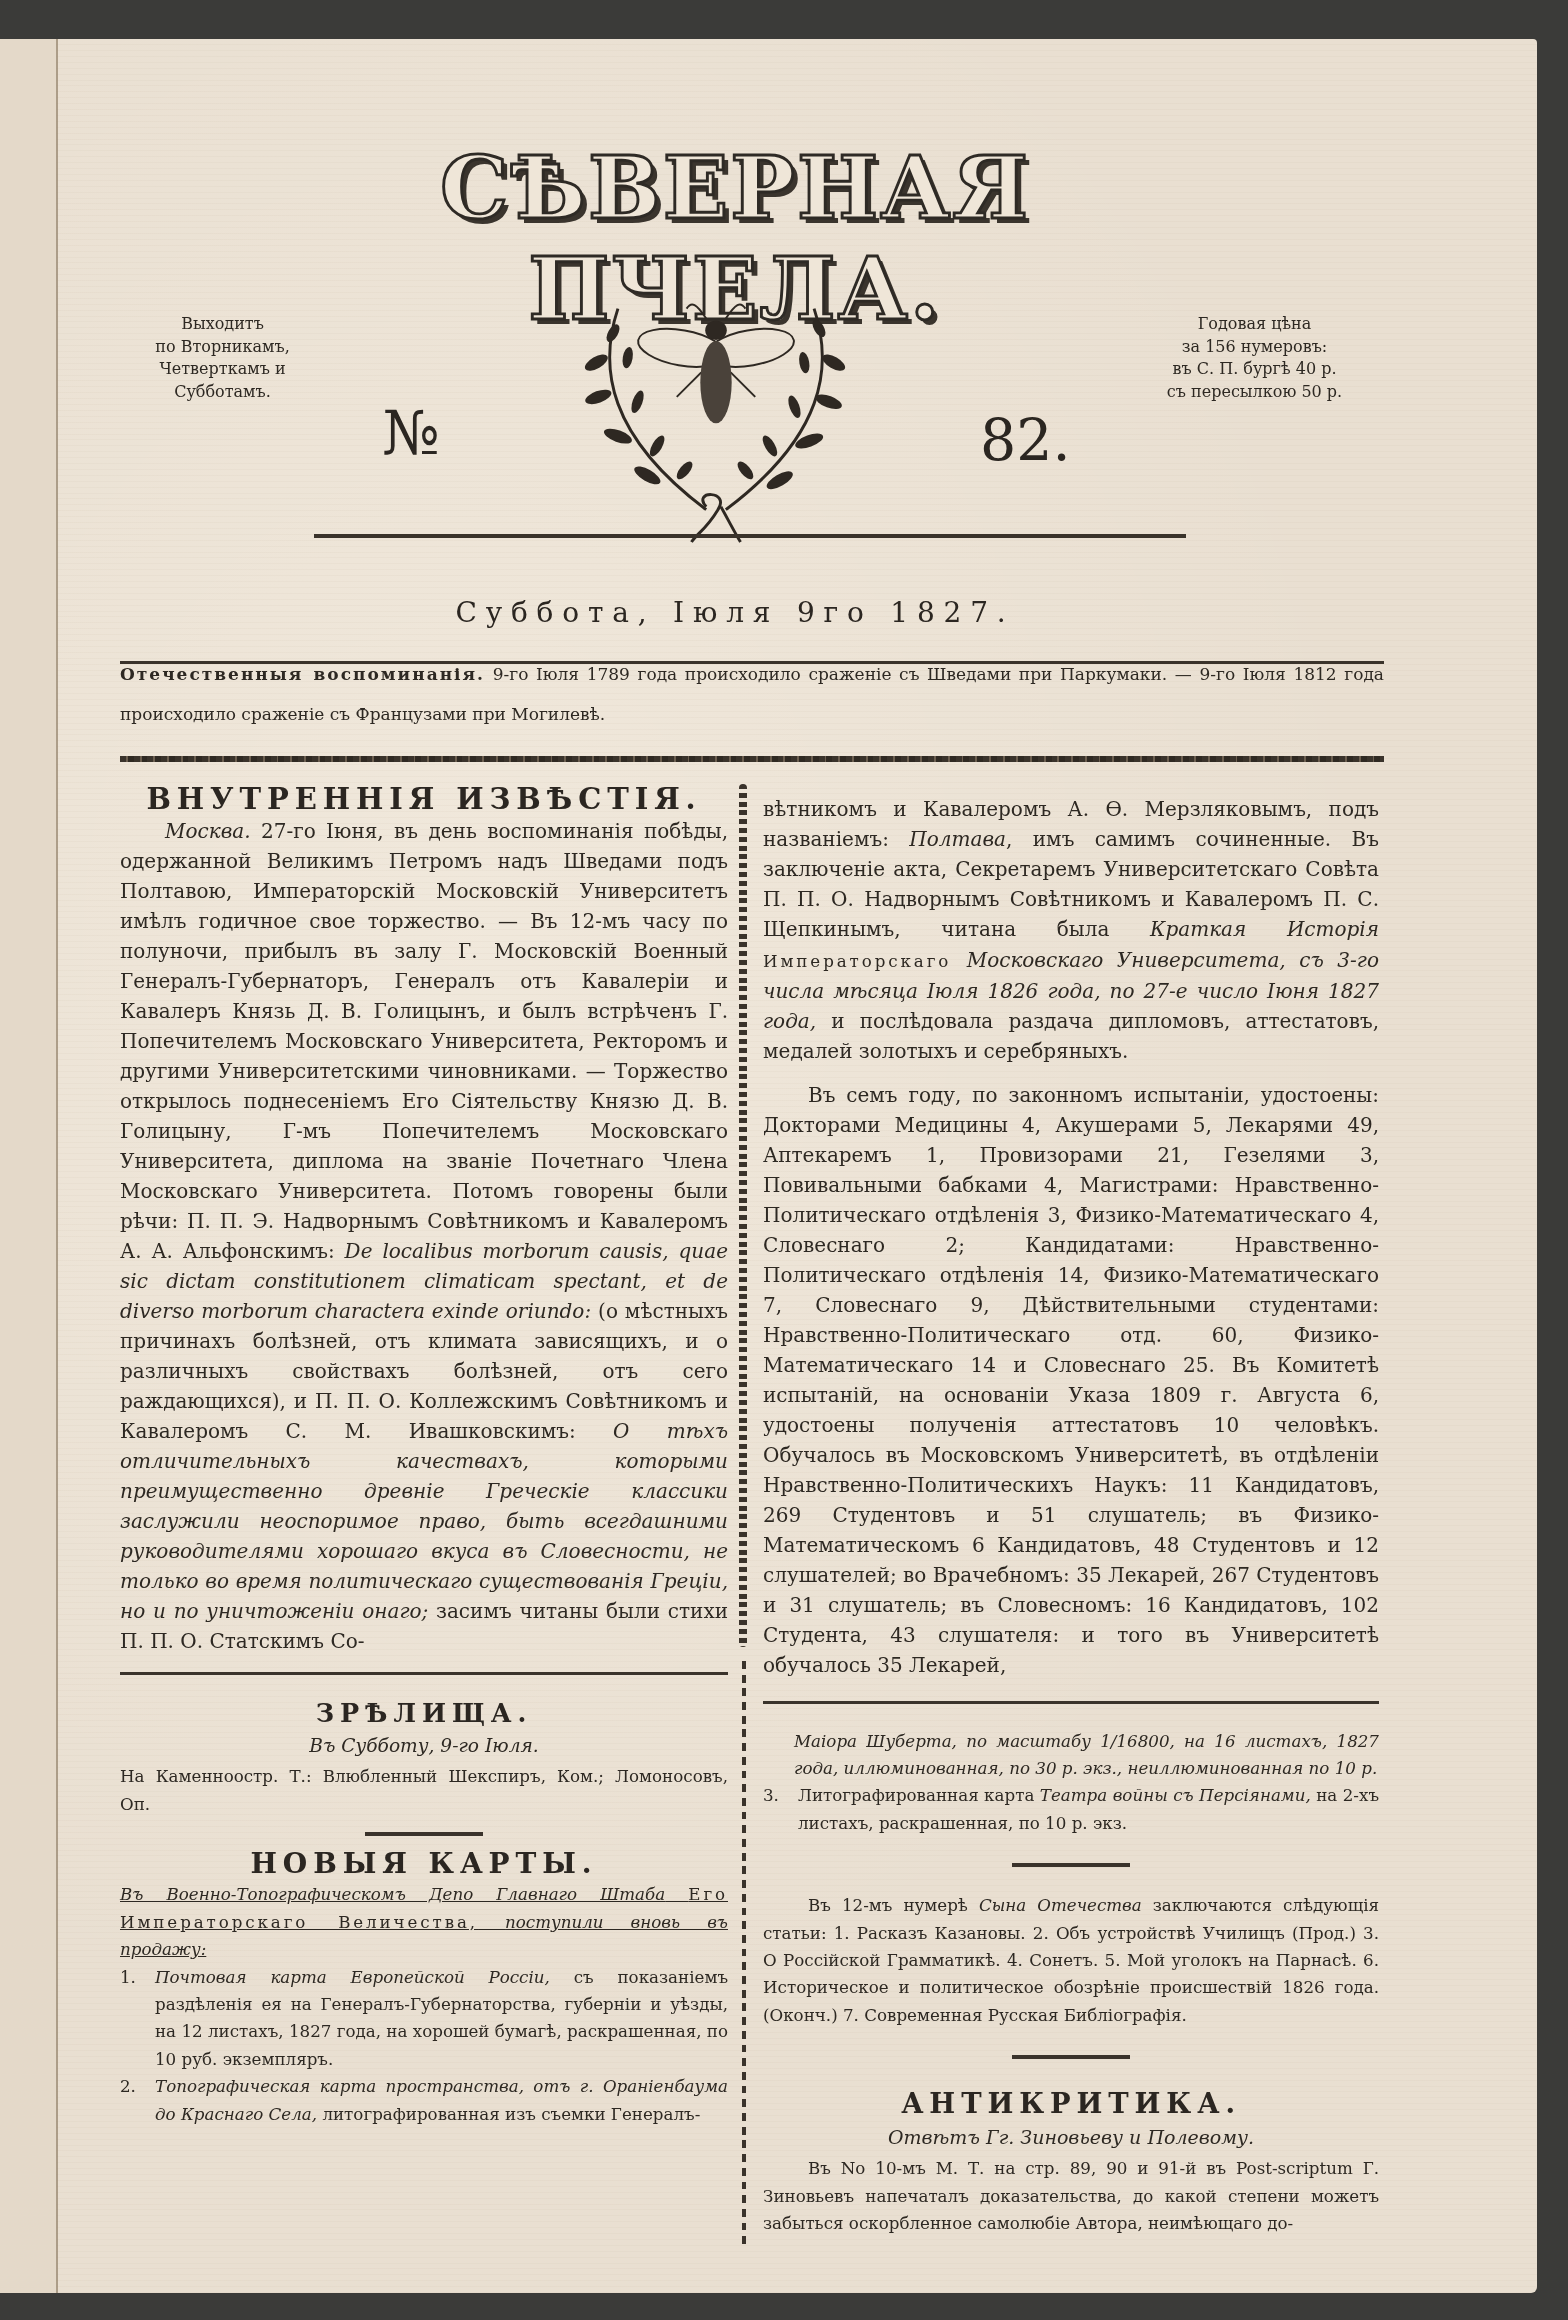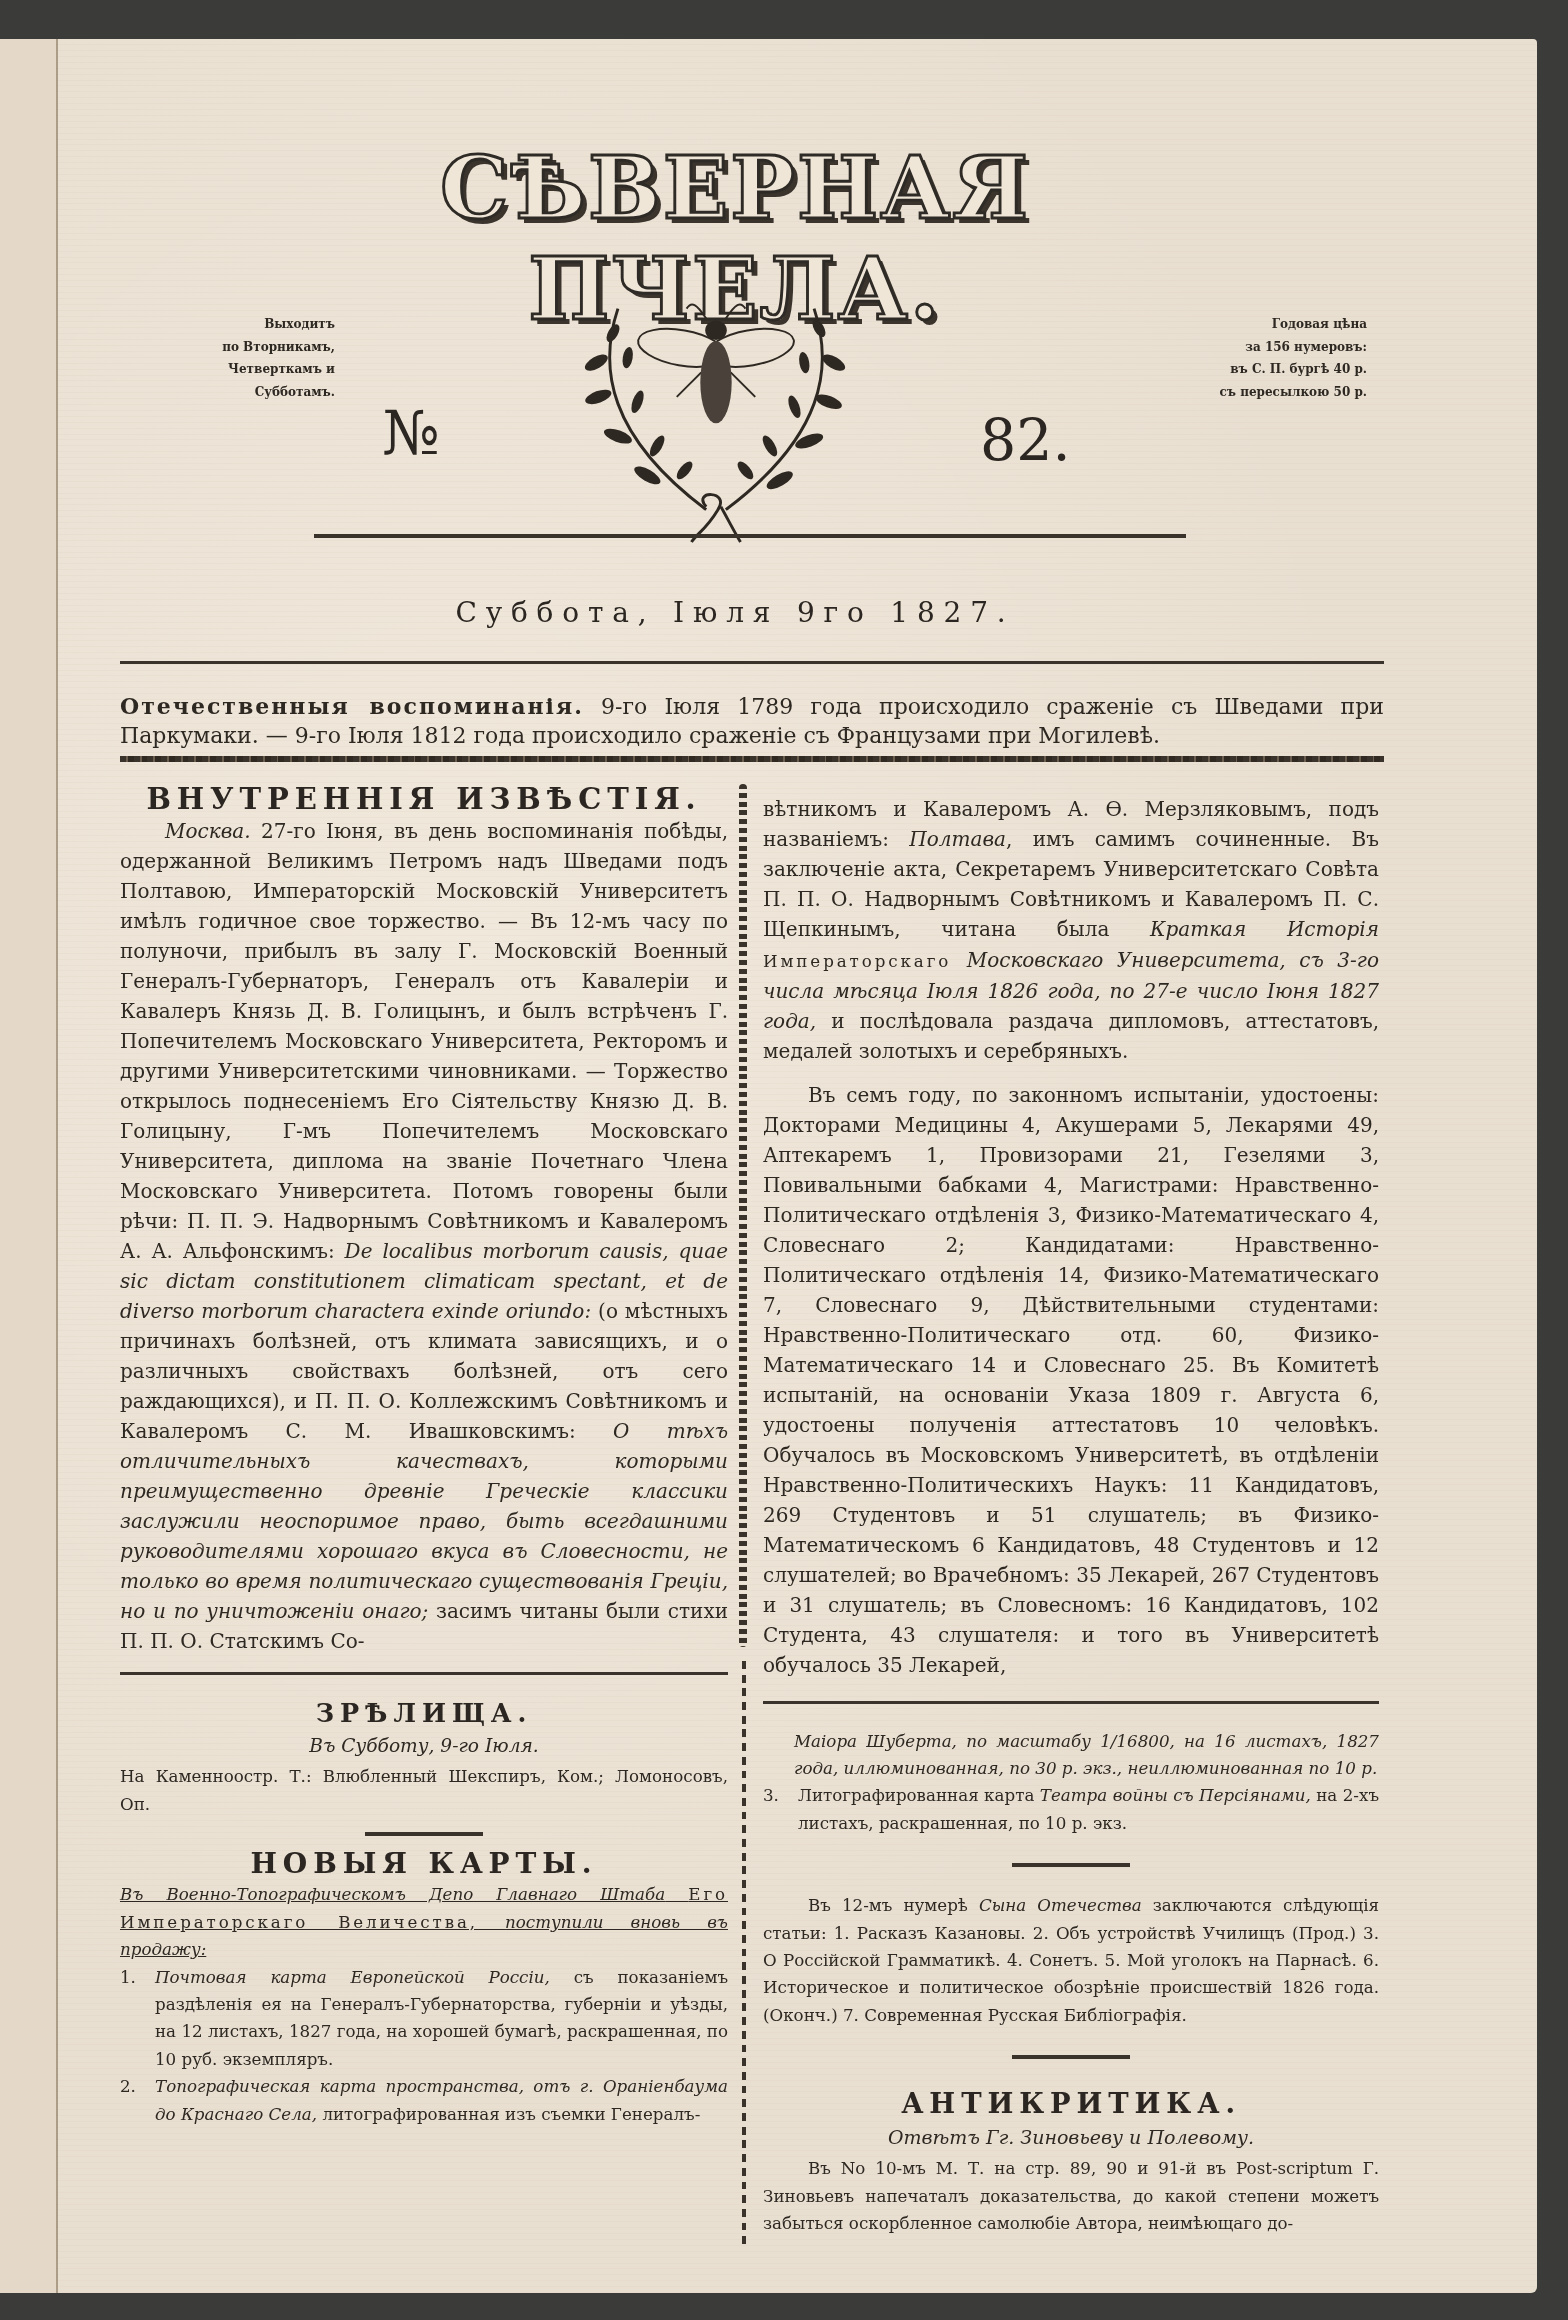--- a/index.html
+++ b/index.html
@@ -22,38 +22,38 @@
   .content { position:absolute; left:0; top:0; width:100%; height:100%; }
 
   .masthead {
     position:absolute; left:245px; top:98px; width:980px; text-align:center;
     font-family:"DejaVu Serif", serif; font-weight:bold; font-size:86px; letter-spacing:2px;
     color:#efe6d8;
     -webkit-text-stroke:2.9px #2e2a25;
     text-shadow:4.9px 4.9px 0 #3a342d;
   }
   .side-note {
-    position:absolute; font-size:12px; line-height:22.5px; font-weight:bold;
-    text-align:right; color:#2d2822;
+    position:absolute; font-size:16px; line-height:22.5px; font-weight:normal;
+    text-align:center; color:#2d2822;
   }
   .side-left { left:110px; top:274px; width:225px; }
   .side-right { left:1142px; top:274px; width:225px; }
   .num-sign { position:absolute; left:382px; top:358px; font-size:61px; color:#2b2621; }
   .num-value { position:absolute; left:980px; top:368px; font-size:57px; color:#2b2621; }
   .emblem { position:absolute; left:559px; top:250px; width:314px; height:255px; }
 
   .rule-thick { position:absolute; height:3.9px; background:#3a332b; }
   .rule-dash { position:absolute; height:5.9px;
     background:repeating-linear-gradient(90deg,#3a332b 0 5.9px,#6b5e4f 5.9px 7.8px,#2f2922 7.8px 13.7px); }
   .date-line {
     position:absolute; left:196px; top:557px; width:1078px; text-align:center;
     font-size:28px; letter-spacing:8.8px; color:#2b2621;
   }
   .memory {
-    position:absolute; left:120px; top:653px; width:1264px; font-size:22px; line-height:29px;
+    position:absolute; left:120px; top:615px; width:1264px; font-size:17px; line-height:40px;
     text-align:justify; color:#2d2822;
   }
   .memory .lead { letter-spacing:2px; font-weight:bold; }
 
   .col-divider {
     position:absolute; left:739px; top:745px; width:7.8px; height:863px;
     background:repeating-linear-gradient(180deg,#3a332b 0 4.9px, transparent 4.9px 8.8px);
     border-radius:3.9px;
   }
   .col-divider-2 { position:absolute; left:742px; top:1622px; width:3.9px; height:588px;

